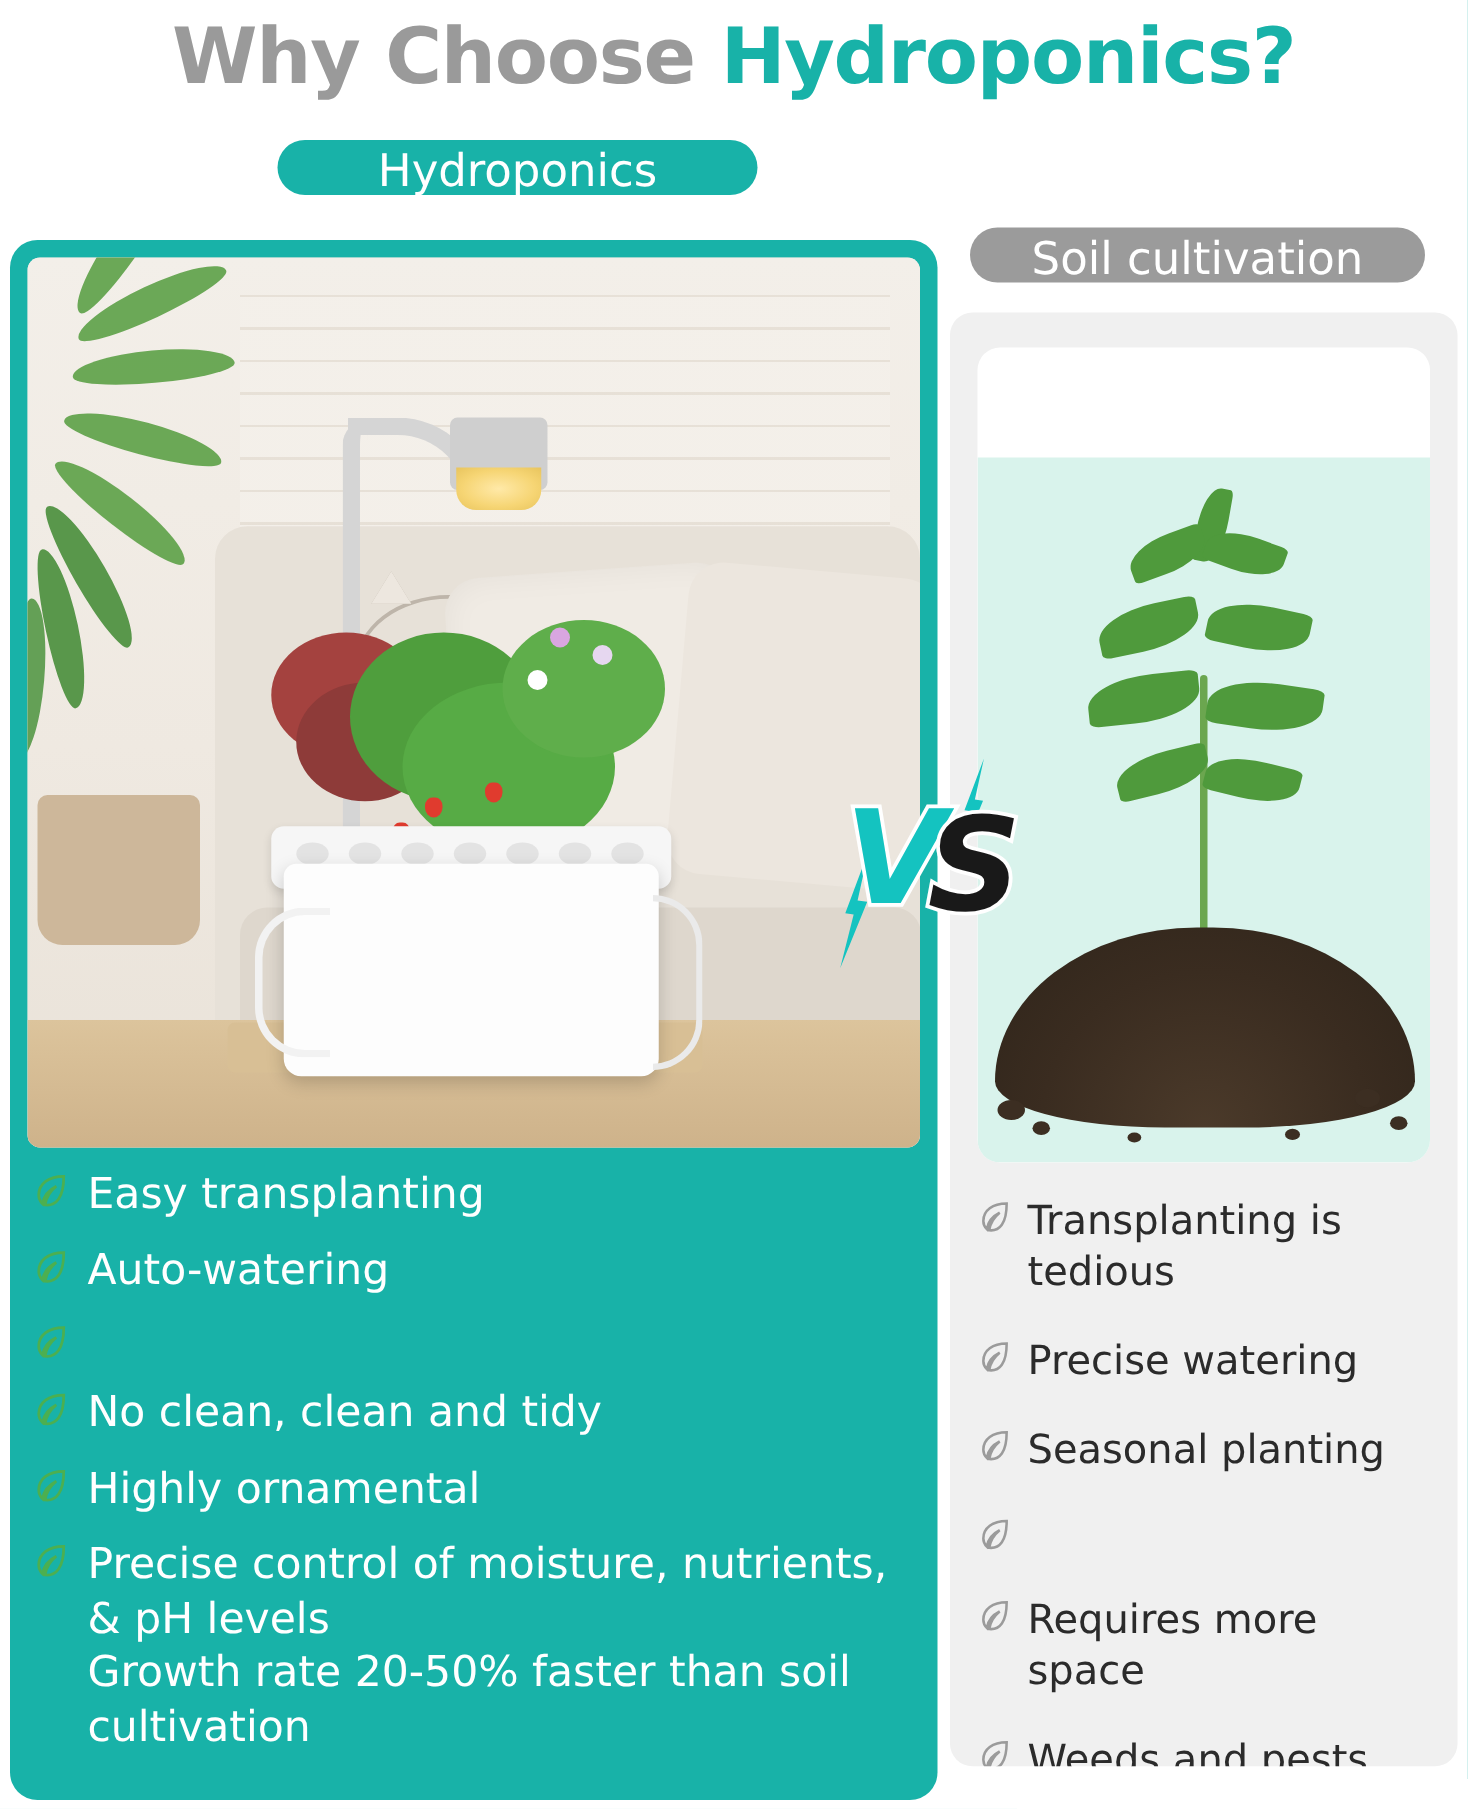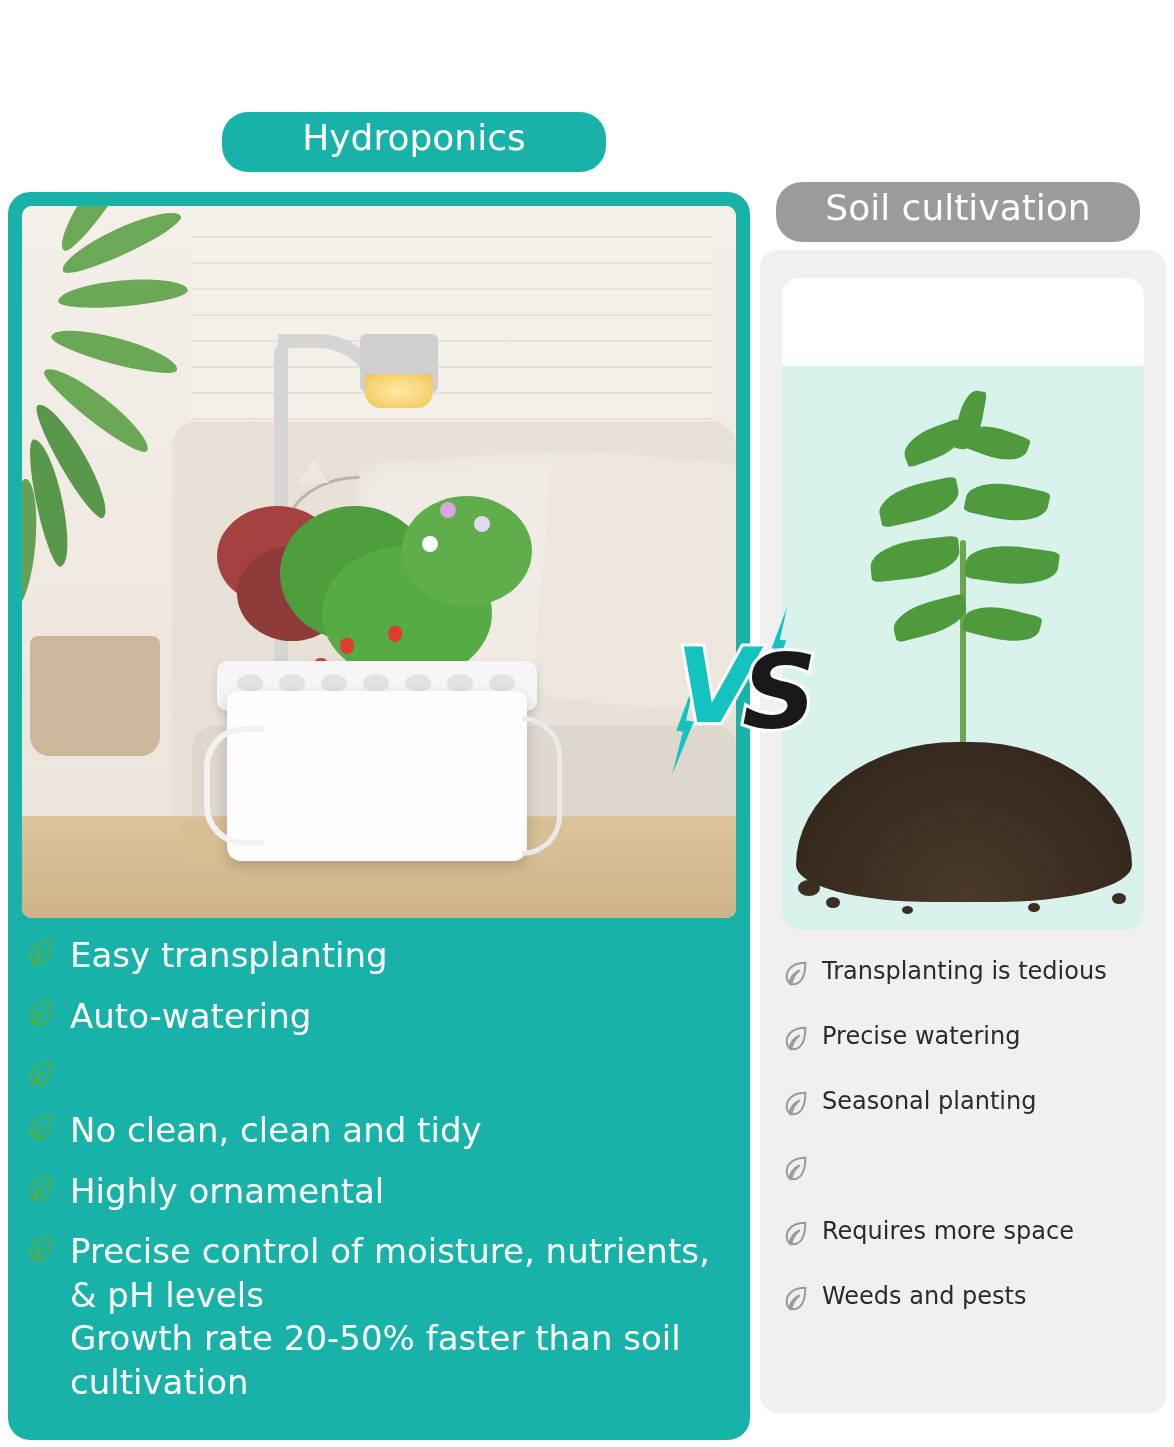--- a/index.html
+++ b/index.html
@@ -33,21 +33,21 @@
   .headline .grey { color: #9a9a9a; }
   .headline .teal { color: #18b2a8; }
 
   
   .pill {
     position: absolute;
     border-radius: 26px;
     color: #ffffff;
     font-size: 36px;
     line-height: 52px;
-    height: 60px;
+    height: 44px;
     text-align: center;
     padding: 0 30px;
     white-space: nowrap;
   }
   .pill-hydro {
     left: 222px;
     top: 112px;
     background: #18b2a8;
     width: 384px;
   }
@@ -287,28 +287,31 @@
     margin-bottom: 17px;
   }
   .list-right .feat { margin-bottom: 30px; }
   .leaf-icon { flex: 0 0 auto; margin-right: 14px; margin-top: 3px; }
   .feat-text {
     font-size: 34px;
     line-height: 1.28;
     white-space: pre-line;
   }
   .list-left .feat-text { color: #ffffff; }
-  .list-right .feat-text { color: #2b2b2b; font-size: 24px; }
+  .list-right .feat-text { color: #2b2b2b; font-size: 32px; }
   .list-right .leaf-icon { margin-right: 12px; }
 </style>
 </head>
 <body>
 
 <div class="page">
 
+  <div class="headline">
+    <span class="grey">Why Choose </span><span class="teal">Hydroponics?</span>
+  </div>
 
   <div class="pill pill-hydro">Hydroponics</div>
   <div class="pill pill-soil">Soil cultivation</div>
 
   <div class="panel-hydro">
 
     <div class="photo">
       <div class="room-wall"></div>
       <div class="wall-lines"></div>
 

